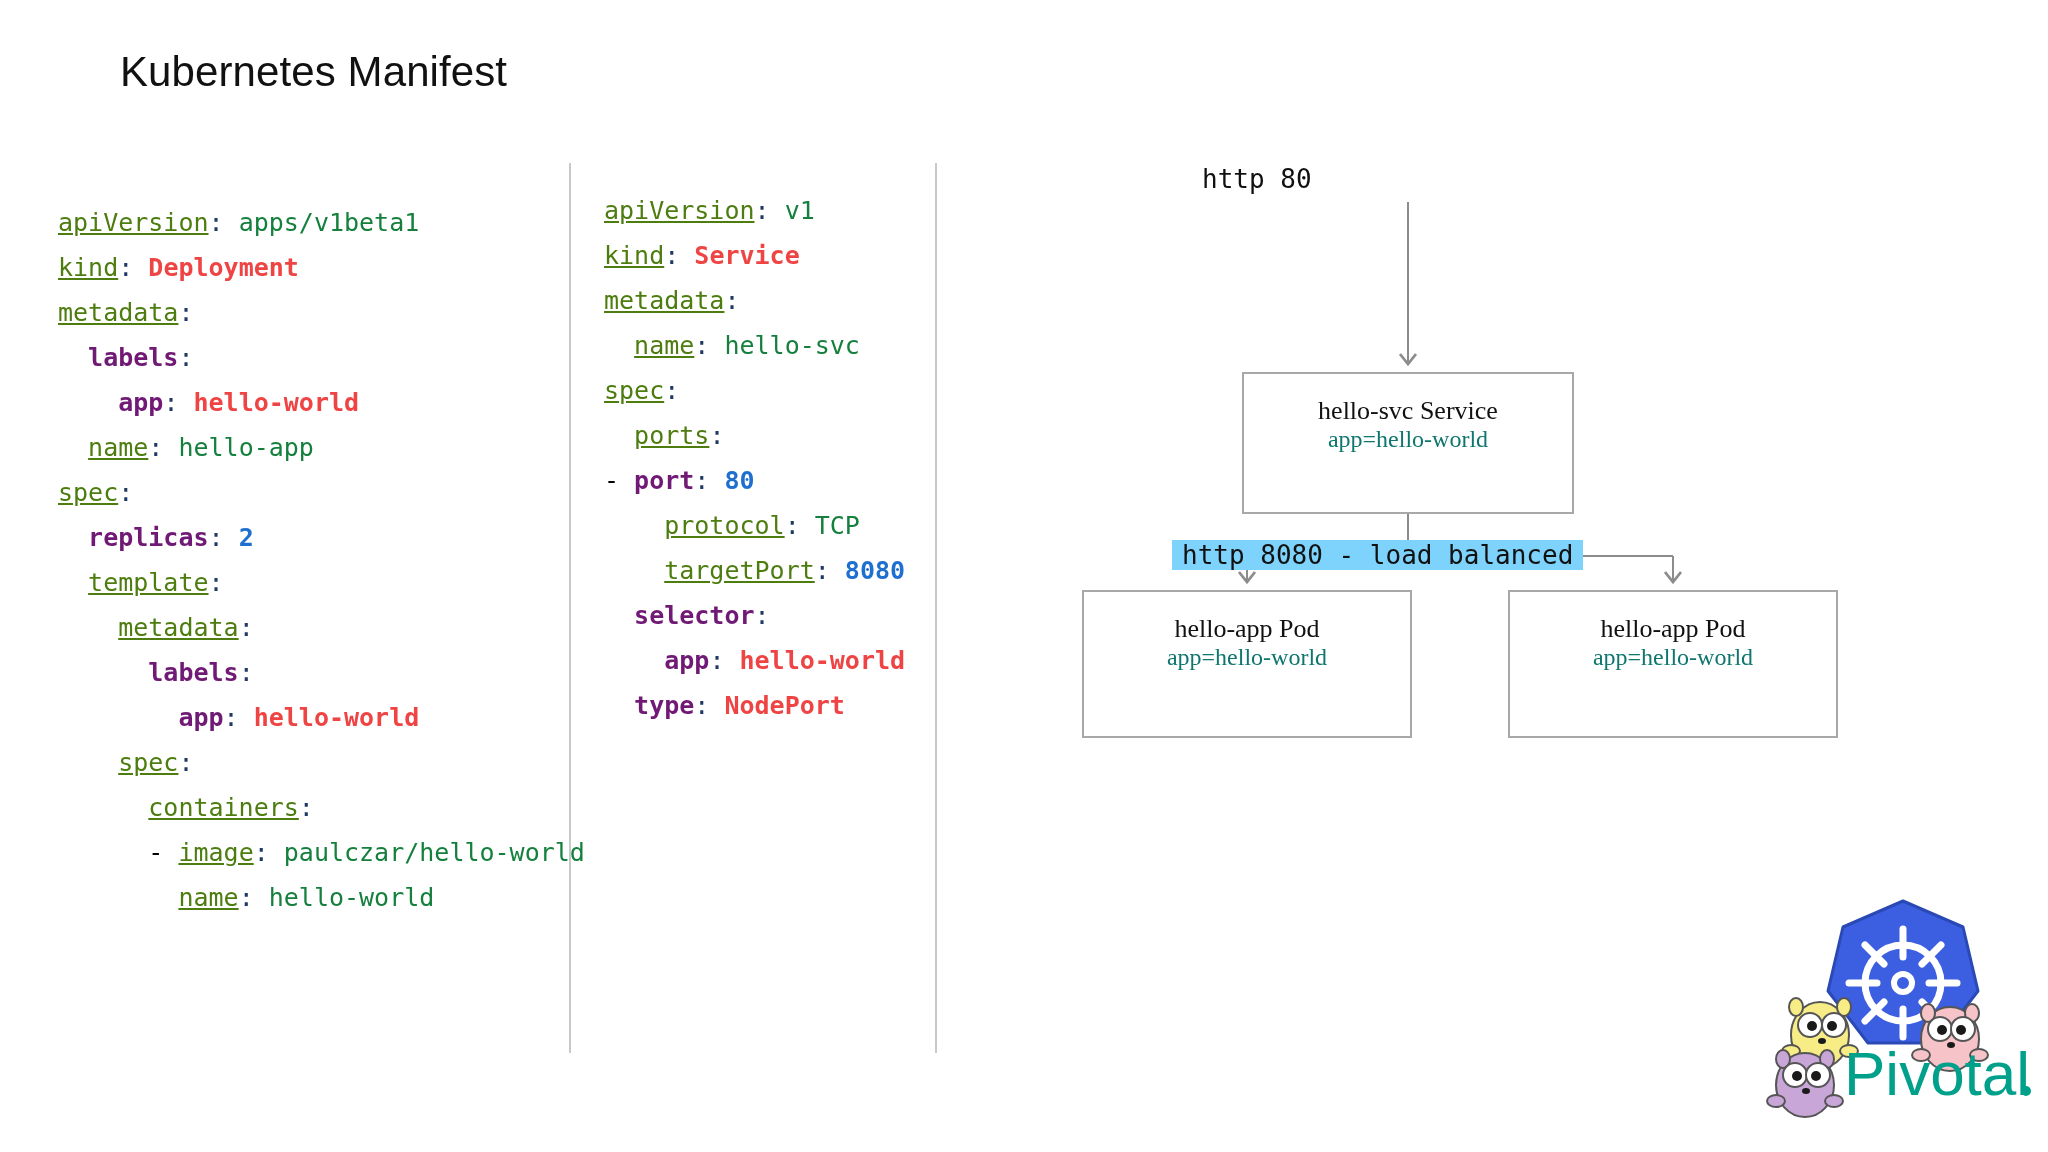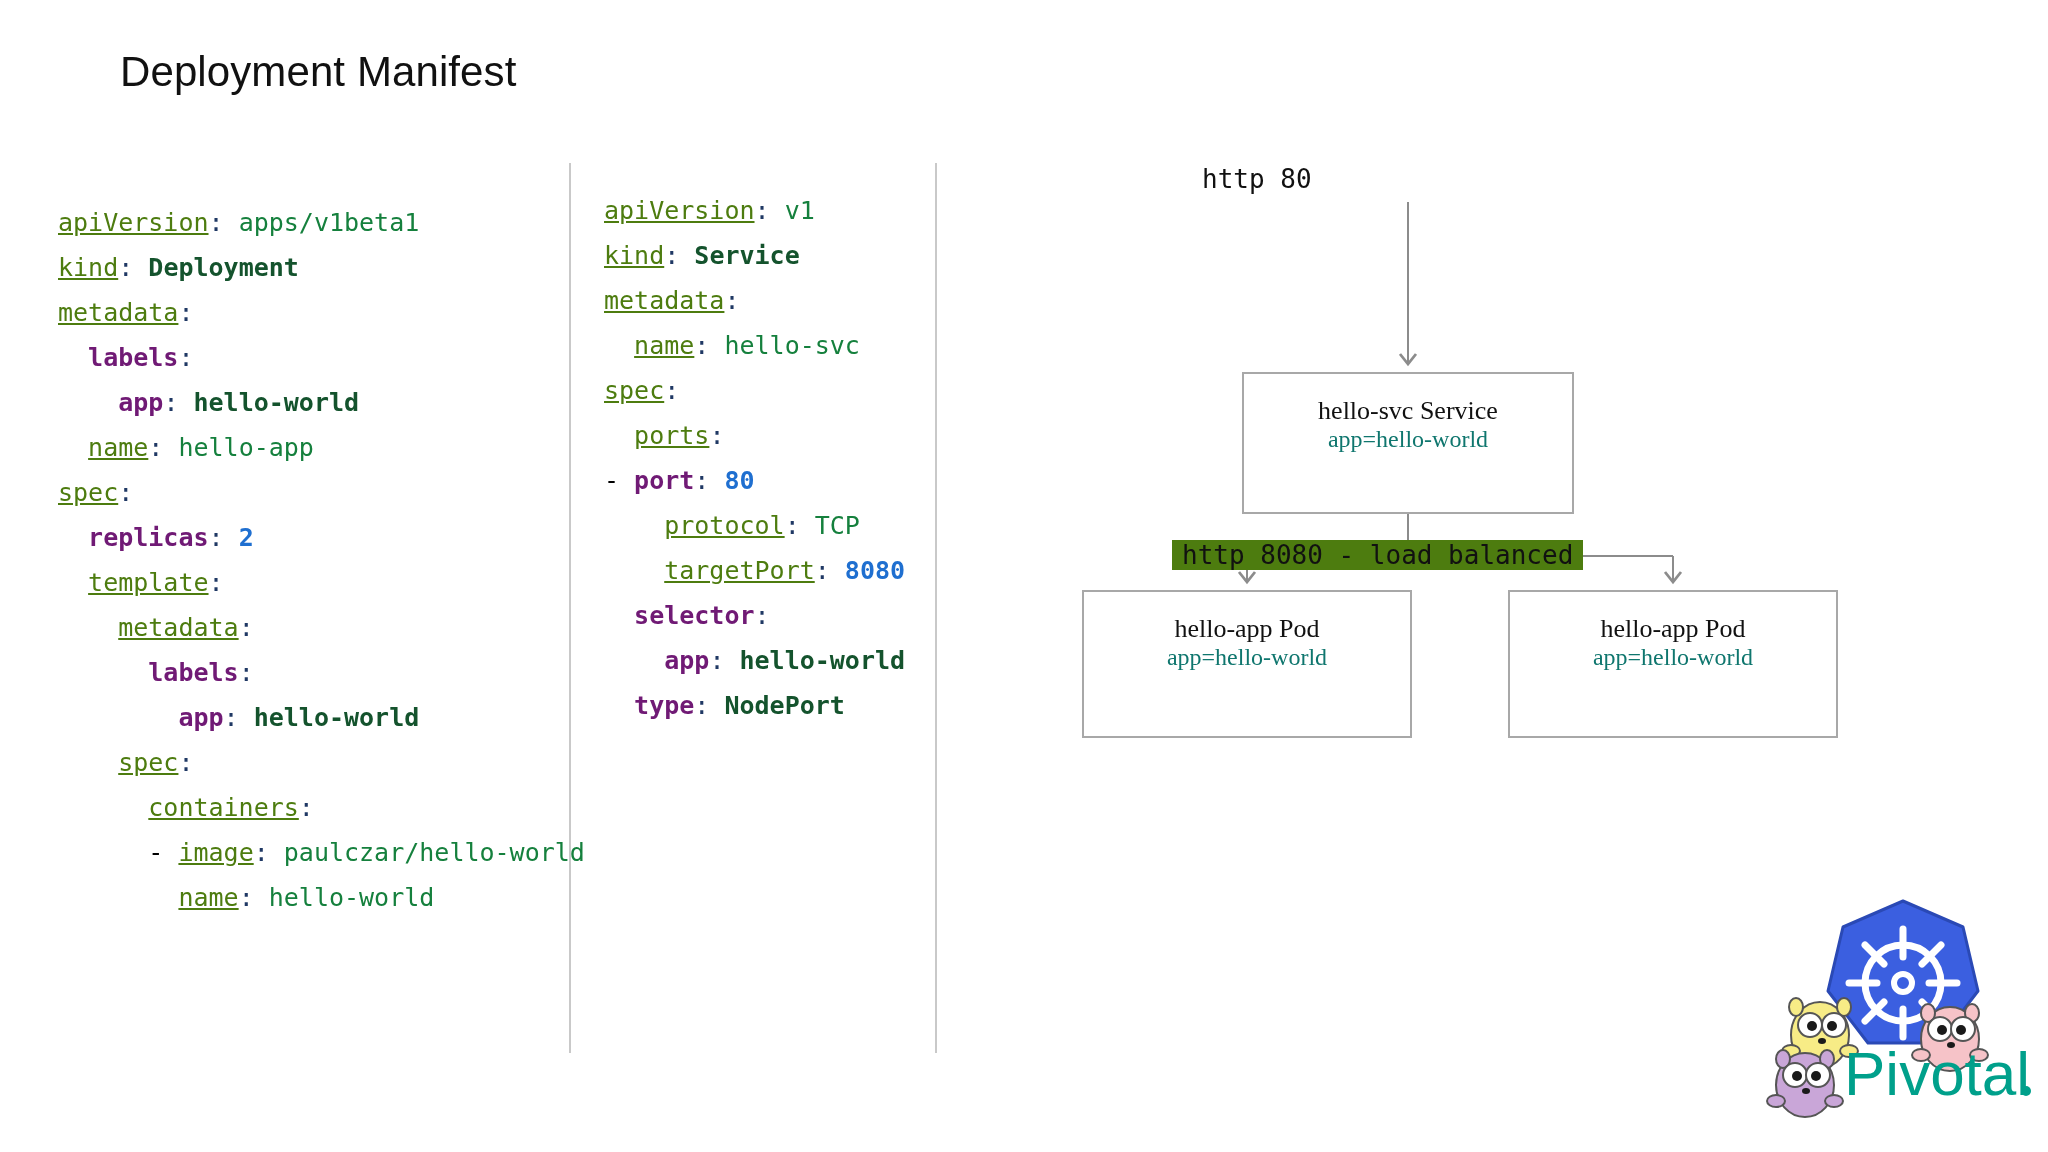--- a/index.html
+++ b/index.html
@@ -47,21 +47,21 @@
     line-height: 45px;
     white-space: pre;
   }
   .yaml-col.col1 { left: 58px;  top: 200px; }
   .yaml-col.col2 { left: 604px; top: 188px; }
 
   .yaml-line { height: 45px; }
   .k   { color: #4d7c0f; text-decoration: underline; }          
   .kb  { color: #701a75; font-weight: bold; }  
   .v   { color: #15803d; }          
-  .vb  { color: #14532d; font-weight: bold; }  
+  .vb  { color: #ef4444; font-weight: bold; }  
   .num { color: #1f6fd0; font-weight: bold; text-align: center; }  
   .p   { color: #1f3864; }          
 
   
   .diagram {
     position: absolute;
     left: 1020px;
     top: 190px;
     width: 880px;
     height: 620px;
@@ -107,36 +107,36 @@
     width: 330px; height: 148px;
   }
   .edge-label {
     position: absolute;
     font-family: "DejaVu Sans Mono", "Liberation Mono", monospace;
     font-size: 26px;
     color: #111111;
     white-space: nowrap;
   }
   .label-top   { left: 182px; top: -26px; }
-  .label-mid   { left: 152px; top: 350px; background: #4d7c0f; padding: 0 10px; }
+  .label-mid   { left: 152px; top: 350px; background: #7dd3fc; padding: 0 10px; }
 
   
   .logo-area {
     position: absolute;
     left: 1758px;
     top: 879px;
     width: 290px;
     height: 240px;
   }
   .logo-svg { width: 290px; height: 240px; display: block; }
 </style>
 </head>
 <body>
 
-<div class="slide-title">Deployment Manifest</div>
+<div class="slide-title">Kubernetes Manifest</div>
 
 <div class="divider d1"></div>
 <div class="divider d2"></div>
 
 <div class="yaml-col col1" id="yaml-col-1"><div class="yaml-line"><span class="k">apiVersion</span><span class="p">:</span> <span class="v">apps/v1beta1</span></div><div class="yaml-line"><span class="k">kind</span><span class="p">:</span> <span class="vb">Deployment</span></div><div class="yaml-line"><span class="k">metadata</span><span class="p">:</span></div><div class="yaml-line">  <span class="kb">labels</span><span class="p">:</span></div><div class="yaml-line">    <span class="kb">app</span><span class="p">:</span> <span class="vb">hello-world</span></div><div class="yaml-line">  <span class="k">name</span><span class="p">:</span> <span class="v">hello-app</span></div><div class="yaml-line"><span class="k">spec</span><span class="p">:</span></div><div class="yaml-line">  <span class="kb">replicas</span><span class="p">:</span> <span class="num">2</span></div><div class="yaml-line">  <span class="k">template</span><span class="p">:</span></div><div class="yaml-line">    <span class="k">metadata</span><span class="p">:</span></div><div class="yaml-line">      <span class="kb">labels</span><span class="p">:</span></div><div class="yaml-line">        <span class="kb">app</span><span class="p">:</span> <span class="vb">hello-world</span></div><div class="yaml-line">    <span class="k">spec</span><span class="p">:</span></div><div class="yaml-line">      <span class="k">containers</span><span class="p">:</span></div><div class="yaml-line">      - <span class="k">image</span><span class="p">:</span> <span class="v">paulczar/hello-world</span></div><div class="yaml-line">        <span class="k">name</span><span class="p">:</span> <span class="v">hello-world</span></div></div>
 
 <div class="yaml-col col2" id="yaml-col-2"><div class="yaml-line"><span class="k">apiVersion</span><span class="p">:</span> <span class="v">v1</span></div><div class="yaml-line"><span class="k">kind</span><span class="p">:</span> <span class="vb">Service</span></div><div class="yaml-line"><span class="k">metadata</span><span class="p">:</span></div><div class="yaml-line">  <span class="k">name</span><span class="p">:</span> <span class="v">hello-svc</span></div><div class="yaml-line"><span class="k">spec</span><span class="p">:</span></div><div class="yaml-line">  <span class="k">ports</span><span class="p">:</span></div><div class="yaml-line">- <span class="kb">port</span><span class="p">:</span> <span class="num">80</span></div><div class="yaml-line">    <span class="k">protocol</span><span class="p">:</span> <span class="v">TCP</span></div><div class="yaml-line">    <span class="k">targetPort</span><span class="p">:</span> <span class="num">8080</span></div><div class="yaml-line">  <span class="kb">selector</span><span class="p">:</span></div><div class="yaml-line">    <span class="kb">app</span><span class="p">:</span> <span class="vb">hello-world</span></div><div class="yaml-line">  <span class="kb">type</span><span class="p">:</span> <span class="vb">NodePort</span></div></div>
 
 <div class="diagram">
 

